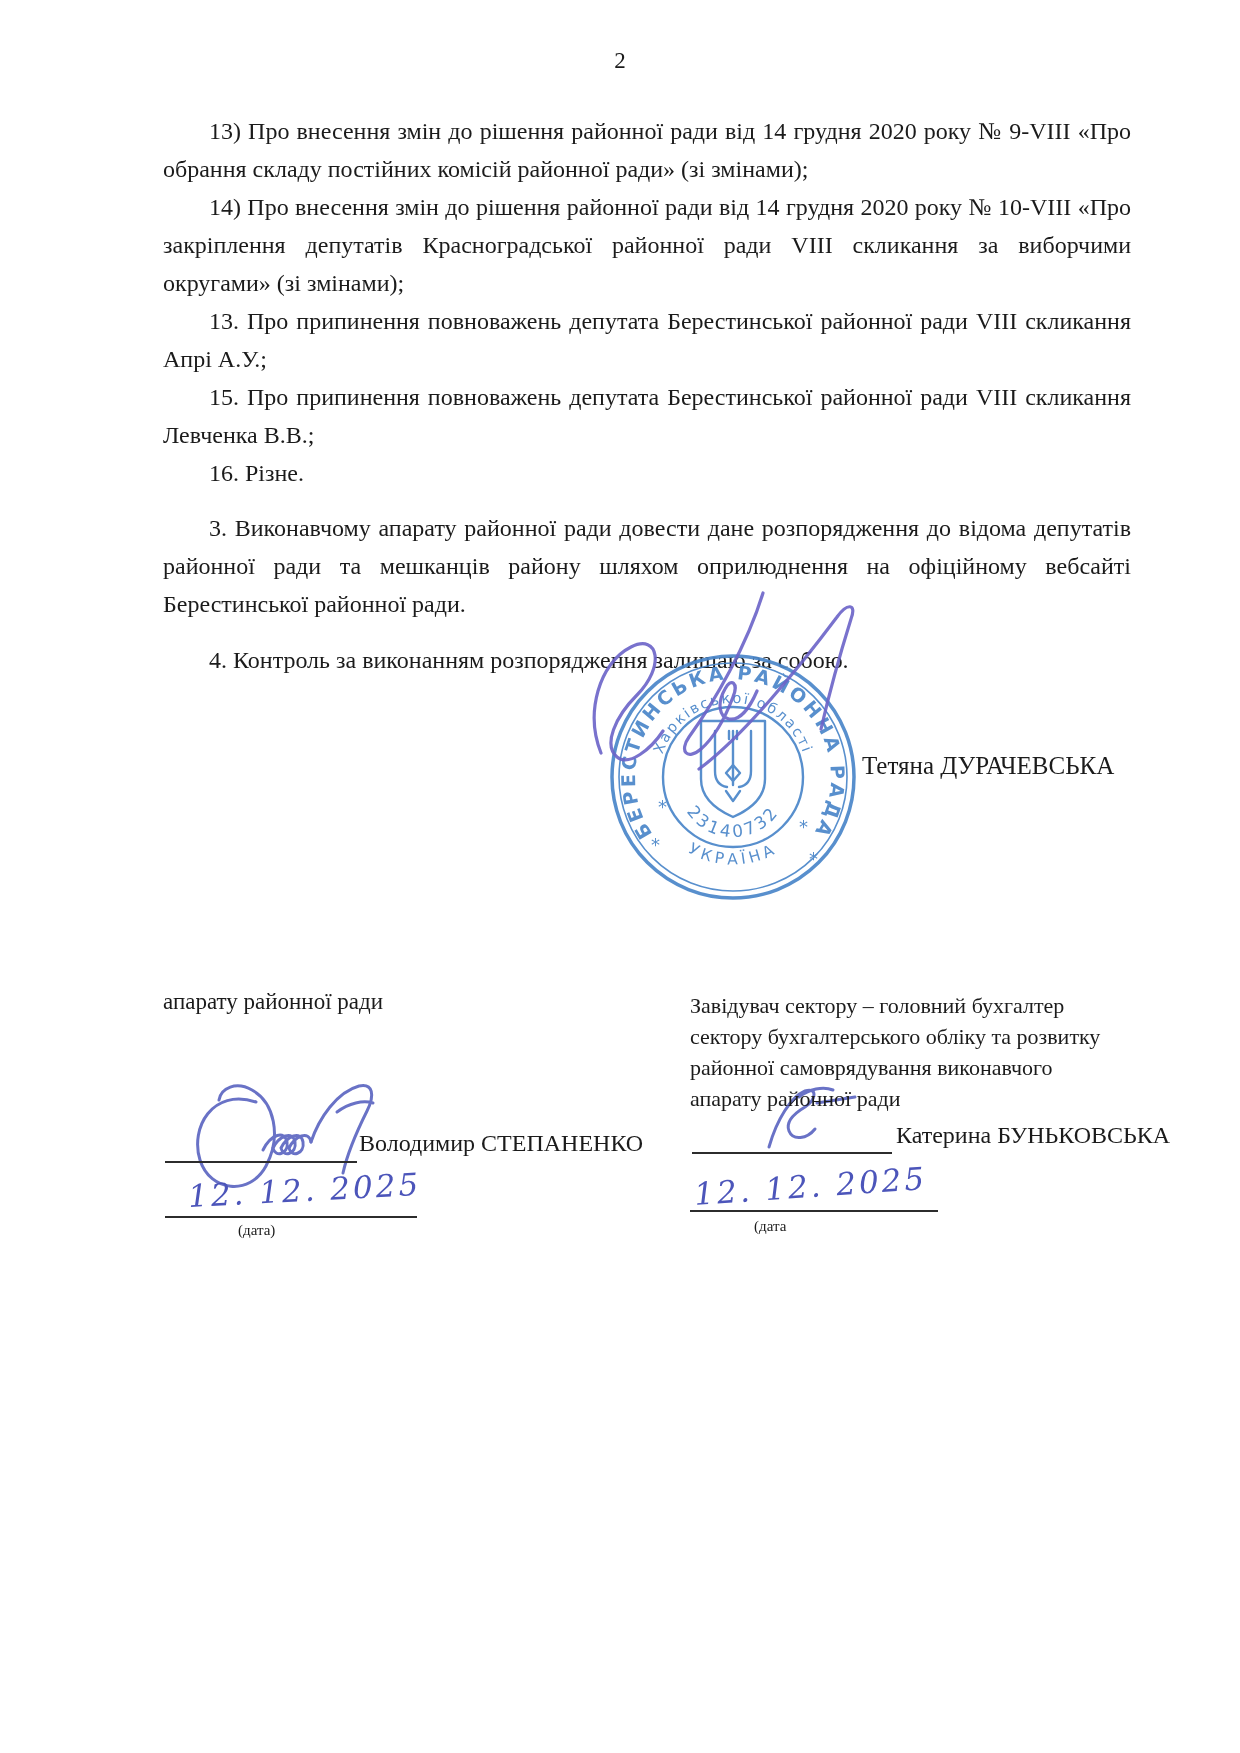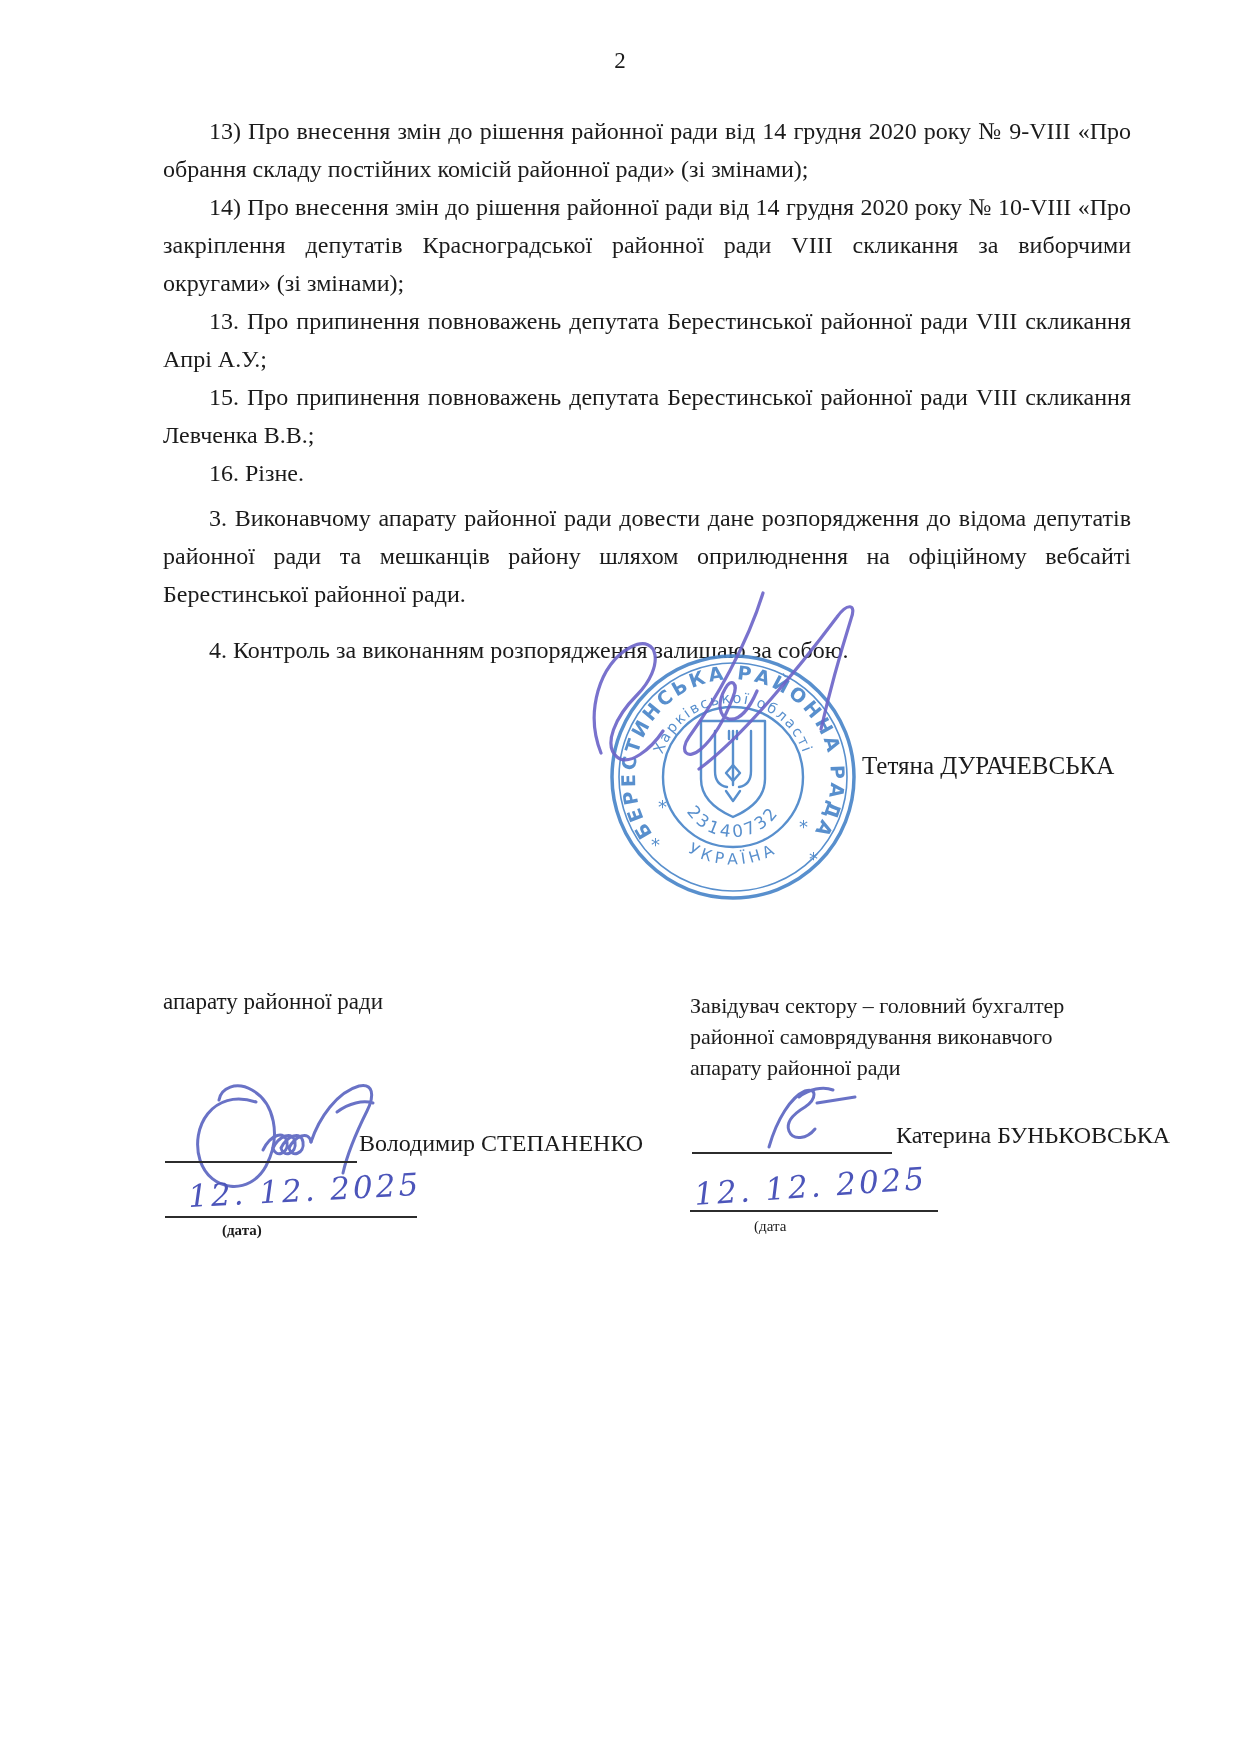--- a/index.html
+++ b/index.html
@@ -11,21 +11,21 @@
   }
   .page-number {
     position:absolute; top:48px; left:0; width:100%;
     text-align:center; font-size:23px;
   }
   .doc-body { position:absolute; top:112px; left:163px; width:968px; }
   .doc-body p {
     margin:0; font-size:24px; line-height:38px;
     text-align:justify; text-indent:46px;
   }
-  .doc-body p.sp  { margin-top:7px; }
+  .doc-body p.sp  { margin-top:17px; }
   .doc-body p.sp2 { margin-top:18px; }
 
   .deputy-title { position:absolute; left:165px; top:757px; font-size:24px; }
   .deputy-name  { position:absolute; left:862px; top:752px; font-size:25px; }
 
   .stamp { position:absolute; left:604px; top:648px; width:258px; height:258px; opacity:.92; }
 
   .sig-overlay { position:absolute; left:0; top:0; width:1240px; height:1753px; pointer-events:none; }
 
   .block-title { position:absolute; font-size:23px; line-height:32px; }
@@ -43,21 +43,21 @@
   .name-right { left:896px; top:1122px; }
 
   .hand-date {
     position:absolute; font-family:"DejaVu Serif", serif; font-style:italic;
     font-size:31px; letter-spacing:3px; color:#4c55ba;
   }
   .date-left  { left:188px; top:1172px; transform:rotate(-3deg); }
   .date-right { left:694px; top:1168px; transform:rotate(-4deg); }
 
   .date-label { position:absolute; font-size:15px; }
-  .label-left  { left:222px; top:1222px;font-weight:bold; }
+  .label-left  { left:238px; top:1222px; }
   .label-right { left:754px; top:1218px; }
 </style>
 </head>
 <body>
 
 <div class="page">
 
   <div class="page-number">2</div>
 
   <div class="doc-body">
@@ -131,20 +131,21 @@
       <path d="M 817,1103 L 855,1097"></path>
     </g>
   </svg>
 
   <div class="block-title left-title">
     <div>апарату районної ради</div>
   </div>
 
   <div class="block-title right-title">
     <div>Завідувач сектору – головний бухгалтер</div>
+    <div>сектору бухгалтерського обліку та розвитку</div>
     <div>районної самоврядування виконавчого</div>
     <div>апарату районної ради</div>
   </div>
 
   <div class="hline line-left-sign"></div>
   <div class="sig-name name-left">Володимир СТЕПАНЕНКО</div>
   <div class="hand-date date-left">12. 12. 2025</div>
   <div class="hline line-left-date"></div>
   <div class="date-label label-left">(дата)</div>
 

